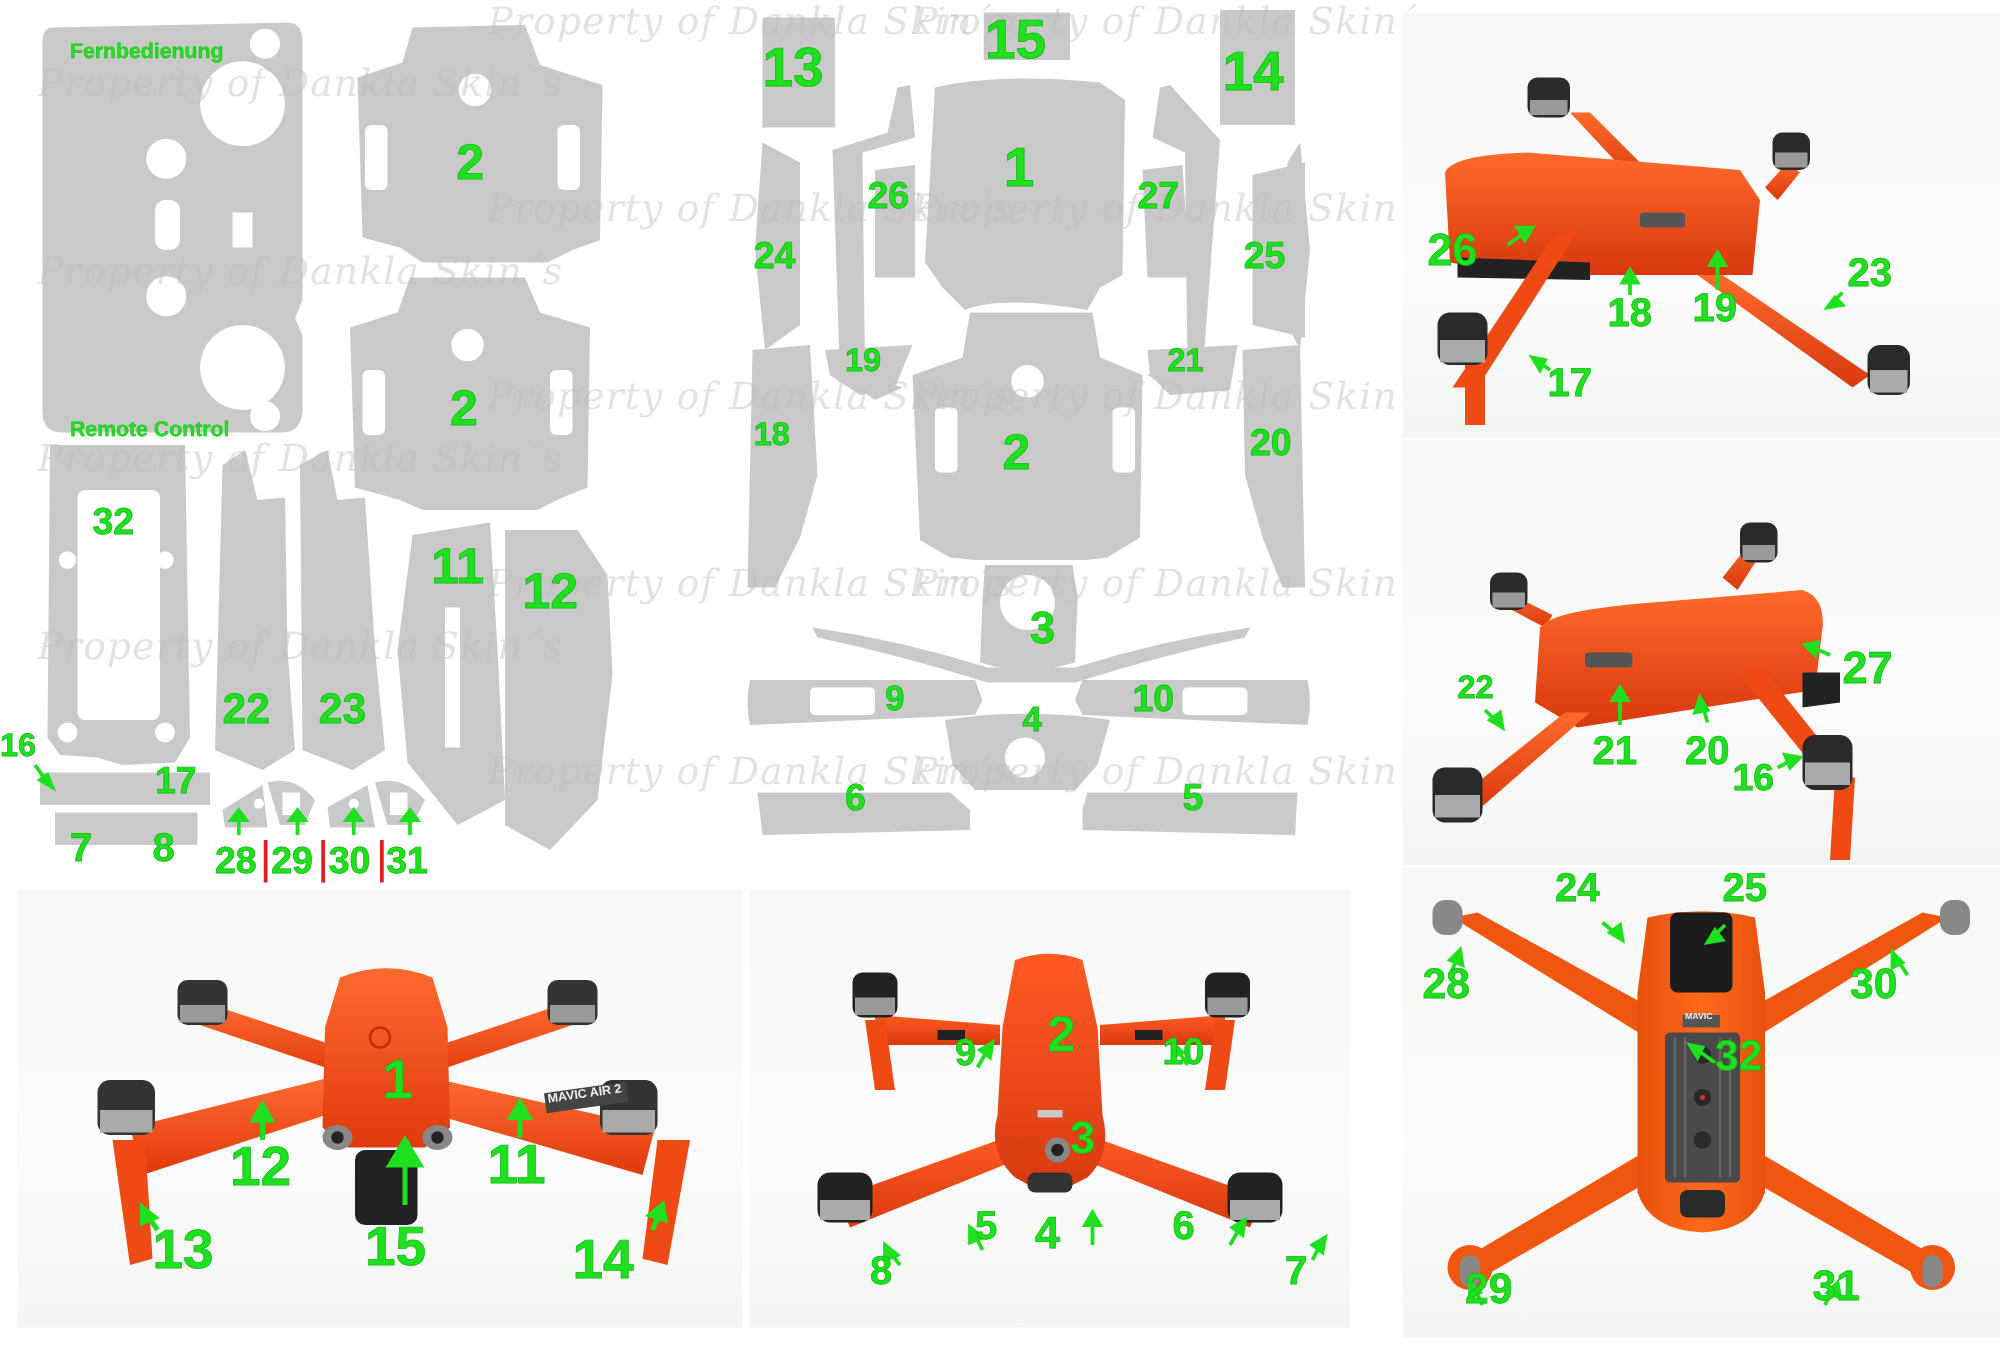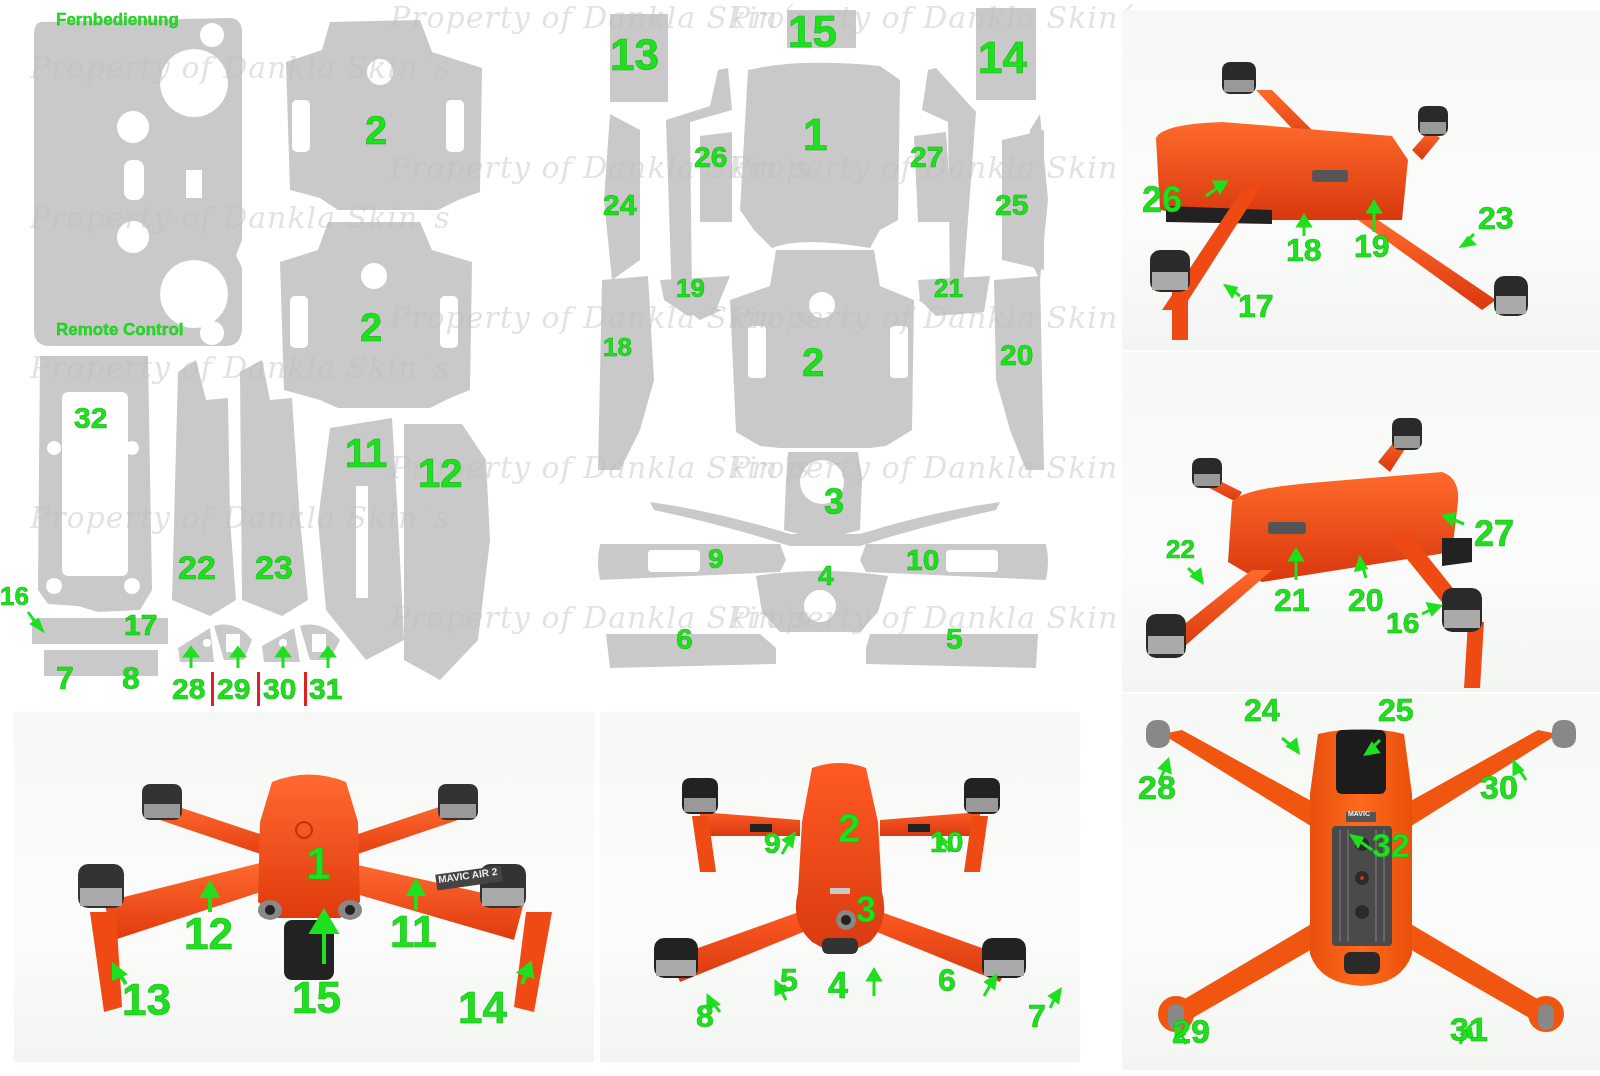--- a/index.html
+++ b/index.html
@@ -138,22 +138,22 @@
   <div class="wm" style="left:730px;top:150px;">Property of Dankla Skin´s</div>
   <div class="wm" style="left:30px;top:350px;">Property of Dankla Skin´s</div>
   <div class="wm" style="left:390px;top:300px;">Property of Dankla Skin´s</div>
   <div class="wm" style="left:730px;top:300px;">Property of Dankla Skin´s</div>
   <div class="wm" style="left:30px;top:500px;">Property of Dankla Skin´s</div>
   <div class="wm" style="left:390px;top:450px;">Property of Dankla Skin´s</div>
   <div class="wm" style="left:730px;top:450px;">Property of Dankla Skin´s</div>
   <div class="wm" style="left:390px;top:600px;">Property of Dankla Skin´s</div>
   <div class="wm" style="left:730px;top:600px;">Property of Dankla Skin´s</div>
 
-  <div class="small-label" style="left:56px;top:10px;">Fernbedienung</div>
-  <div class="small-label" style="left:56px;top:320px;">Remote Control</div>
+  <div class="small-label" style="left:56px;top:31px;">Fernbedienung</div>
+  <div class="small-label" style="left:56px;top:334px;">Remote Control</div>
 
   <div class="lbl" style="left:365px;top:110px;font-size:40px;">2</div>
   <div class="lbl" style="left:360px;top:307px;font-size:40px;">2</div>
   <div class="lbl" style="left:74px;top:403px;font-size:30px;">32</div>
   <div class="lbl" style="left:178px;top:550px;font-size:34px;">22</div>
   <div class="lbl" style="left:255px;top:550px;font-size:34px;">23</div>
   <div class="lbl" style="left:345px;top:433px;font-size:40px;">11</div>
   <div class="lbl" style="left:418px;top:453px;font-size:40px;">12</div>
   <div class="lbl" style="left:0px;top:583px;font-size:26px;">16</div>
   <div class="lbl" style="left:124px;top:610px;font-size:30px;">17</div>

